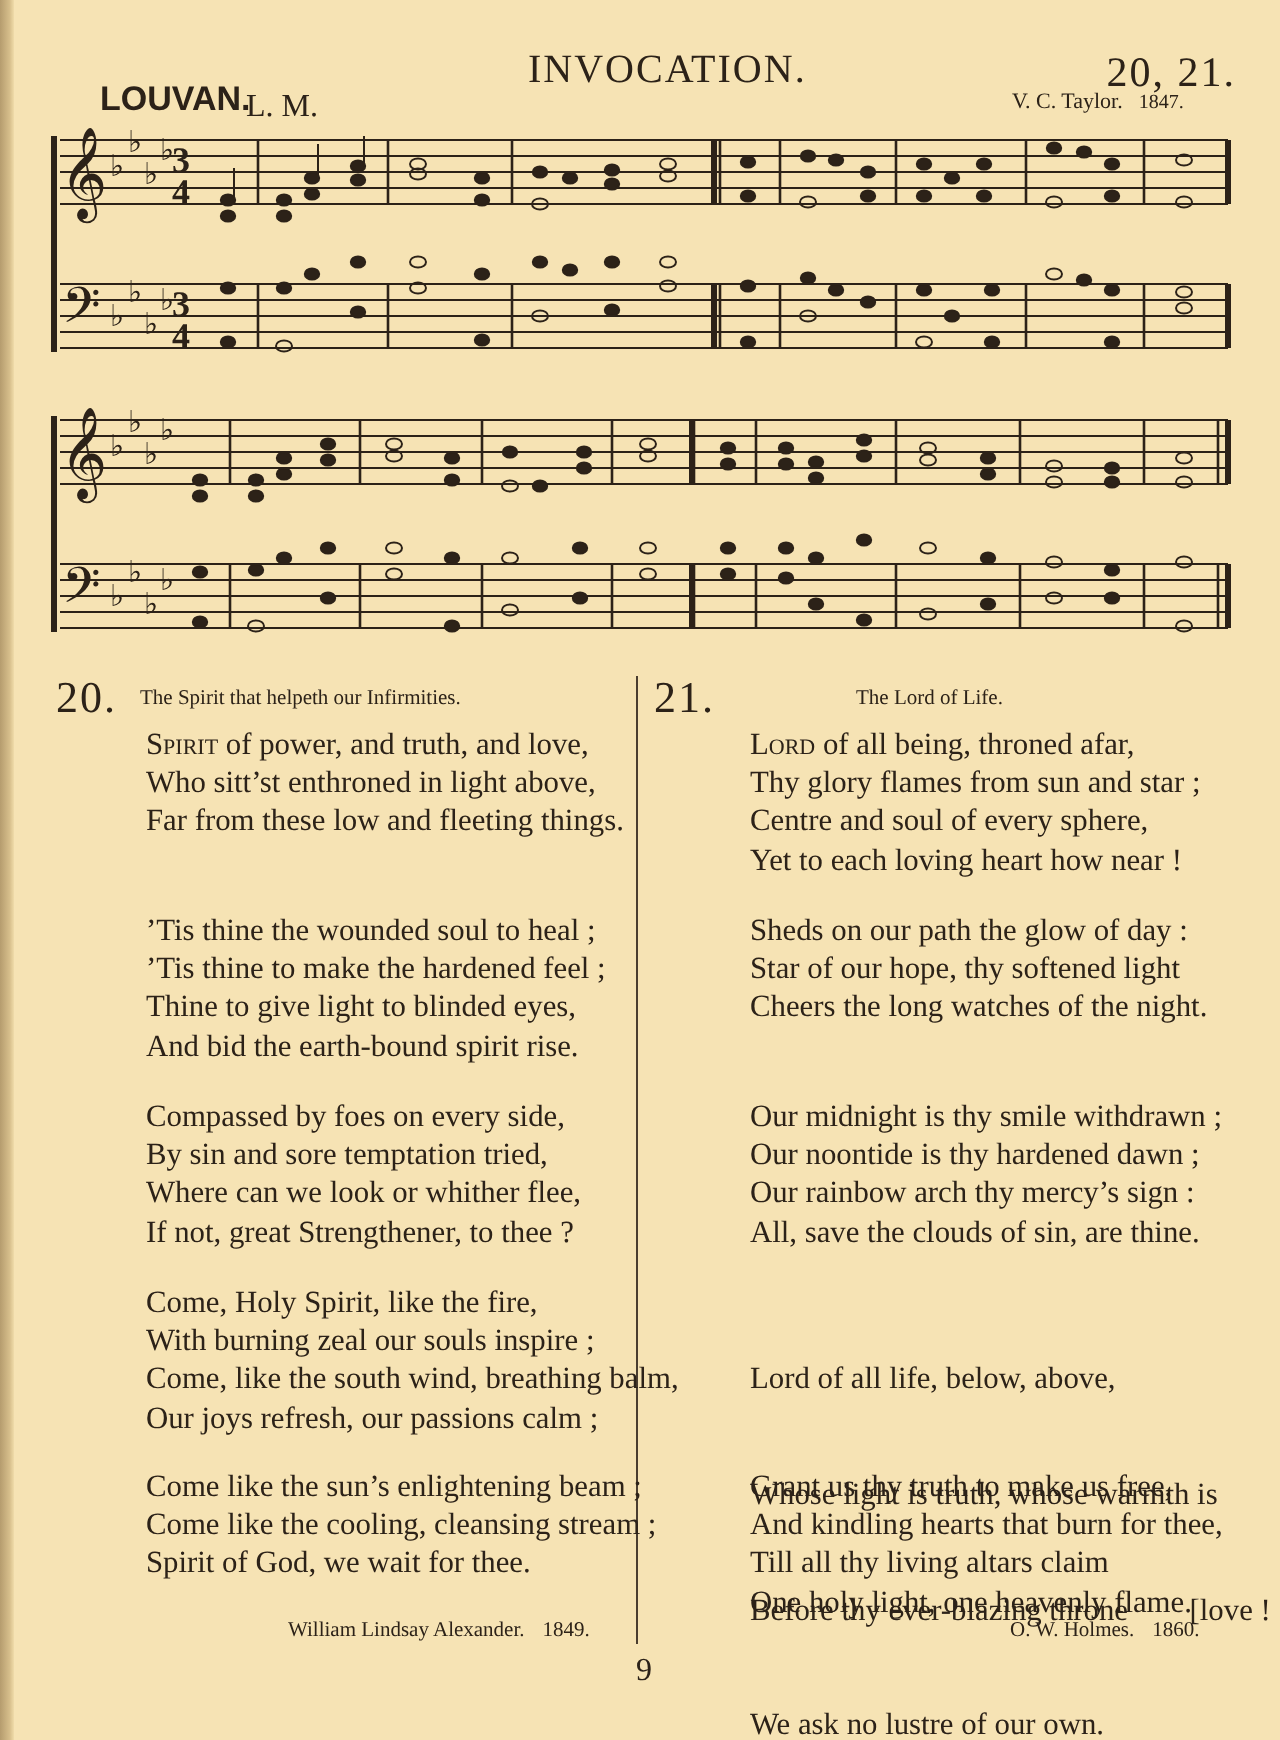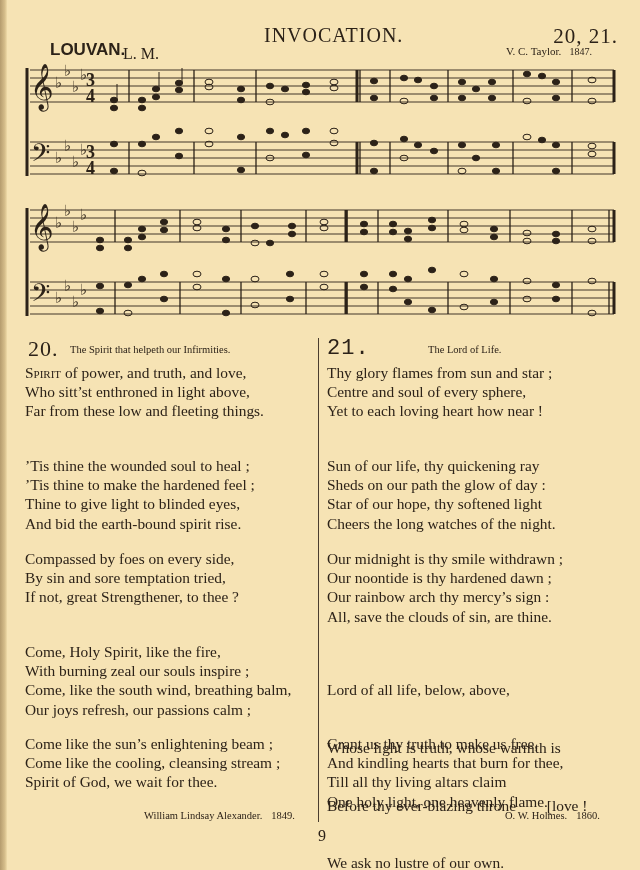--- a/index.html
+++ b/index.html
@@ -21,21 +21,21 @@
   .composer { left: 506px; top: 45px; font-size: 11px; }
   .composer .yr { margin-left: 8px; font-size: 10px; }
 
   .score { position: absolute; left: 0; top: 0; width: 640px; height: 330px; }
 
   .hymn-num { font-size: 22px; top: 336px; letter-spacing: 1px; }
   .hymn-sub { font-size: 10.5px; top: 344px; }
   .col-divider { position: absolute; left: 318px; top: 338px; width: 1px; height: 484px; background: #4a3d2f; }
 
   .stanza { position: absolute; font-size: 15.4px; line-height: 19.2px; }
-  .stanza div { white-space: nowrap; }
+  .stanza div { white-space: nowrap; margin-left: 48px; }
   .sc { font-variant: small-caps; }
   .author { font-size: 10.5px; top: 810px; }
   .author .yr { margin-left: 9px; }
   .folio { left: 318px; top: 827px; font-size: 16px; }
 </style>
 </head>
 <body>
 
 <div class="binding"></div>
 
@@ -322,59 +322,60 @@
         <ellipse cx="592" cy="313" rx="4" ry="2.8" fill="none"></ellipse>
     </g>
   </g>
 </svg>
 
 <div class="abs hymn-num" style="left:28px;">20.</div>
 <div class="abs hymn-sub" style="left:70px;">The Spirit that helpeth our Infirmities.</div>
 
 <div class="col-divider"></div>
 
-<div class="abs hymn-num" style="left:327px;font-family:Liberation Mono, monospace;">21.</div>
+<div class="abs hymn-num" style="left:327px;">21.</div>
 <div class="abs hymn-sub" style="left:428px;">The Lord of Life.</div>
 
 <div class="stanza" style="left:25px; top:363px;">
   <div><span class="sc">Spirit</span> of power, and truth, and love,</div>
   <div>Who sitt’st enthroned in light above,</div>
   <div>Far from these low and fleeting things.</div>
 </div>
 <div class="stanza" style="left:25px; top:456px;">
   <div>’Tis thine the wounded soul to heal ;</div>
   <div>’Tis thine to make the hardened feel ;</div>
   <div>Thine to give light to blinded eyes,</div>
   <div>And bid the earth-bound spirit rise.</div>
 </div>
 <div class="stanza" style="left:25px; top:549px;">
   <div>Compassed by foes on every side,</div>
   <div>By sin and sore temptation tried,</div>
+  <div>Where can we look or whither flee,</div>
   <div>If not, great Strengthener, to thee ?</div>
 </div>
 <div class="stanza" style="left:25px; top:642px;">
   <div>Come, Holy Spirit, like the fire,</div>
   <div>With burning zeal our souls inspire ;</div>
   <div>Come, like the south wind, breathing balm,</div>
   <div>Our joys refresh, our passions calm ;</div>
 </div>
 <div class="stanza" style="left:25px; top:734px;">
   <div>Come like the sun’s enlightening beam ;</div>
   <div>Come like the cooling, cleansing stream ;</div>
   <div>Spirit of God, we wait for thee.</div>
 </div>
 <div class="abs author" style="left:144px;"><span>William Lindsay Alexander.</span><span class="yr">1849.</span></div>
 
 <div class="stanza" style="left:327px; top:363px;">
+  <div><span class="sc">Lord</span> of all being, throned afar,</div>
   <div>Thy glory flames from sun and star ;</div>
   <div>Centre and soul of every sphere,</div>
   <div>Yet to each loving heart how near !</div>
 </div>
 <div class="stanza" style="left:327px; top:456px;">
-  <div>Sun of our life, thy quickening ray</div>
   <div>Sheds on our path the glow of day :</div>
   <div>Star of our hope, thy softened light</div>
   <div>Cheers the long watches of the night.</div>
 </div>
 <div class="stanza" style="left:327px; top:549px;">
   <div>Our midnight is thy smile withdrawn ;</div>
   <div>Our noontide is thy hardened dawn ;</div>
   <div>Our rainbow arch thy mercy’s sign :</div>
   <div>All, save the clouds of sin, are thine.</div>
 </div>

